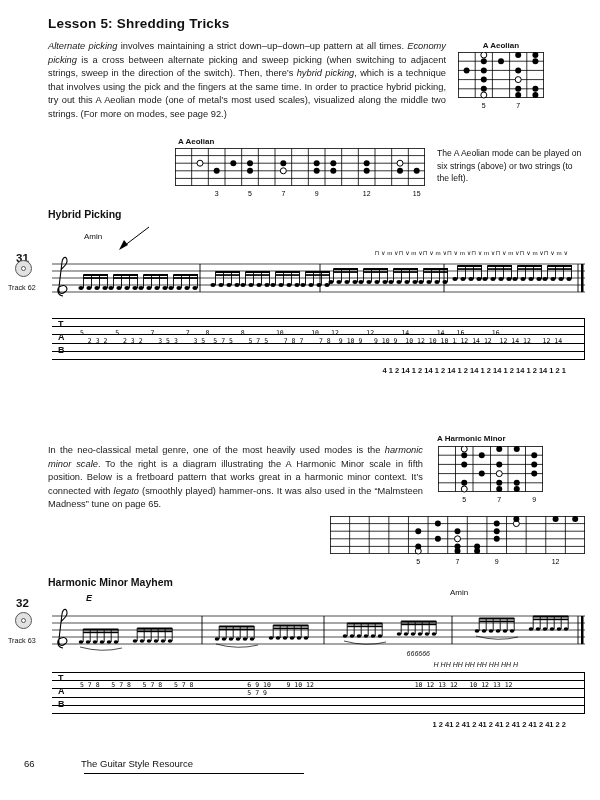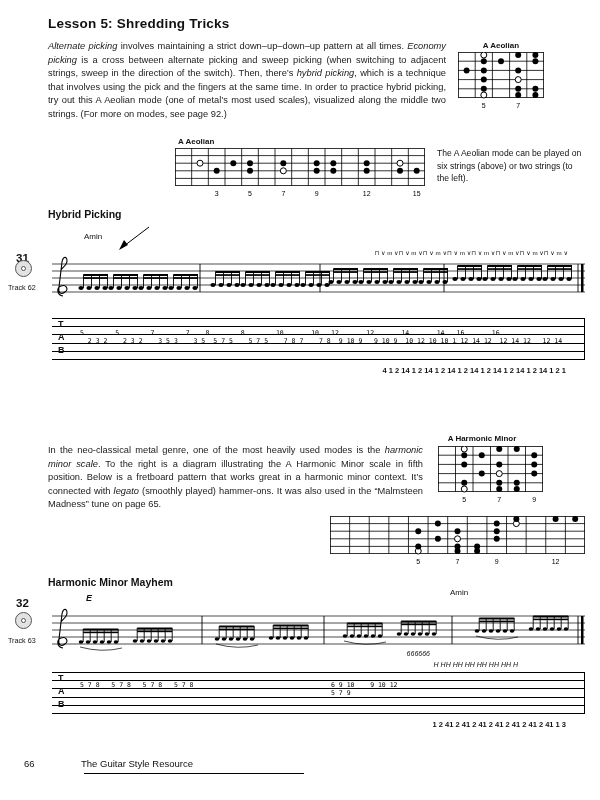--- a/index.html
+++ b/index.html
@@ -224,21 +224,21 @@
     <span>4 1 2 1</span>
     <span>4 1 2 1</span>
     <span>4 1 2 1</span>
     <span>4 1 2 1</span>
     <span>4 1 2 1</span>
     <span>4 1 2 1</span>
   </div>
 
   <div class="abs body-text" style="left:48px;top:444px;width:375px"><span>In the neo-classical metal genre, one of the most heavily used modes is the </span><i>harmonic minor scale</i><span>. To the right is a diagram illustrating the A Harmonic Minor scale in fifth position. Below is a fretboard pattern that works great in a harmonic minor context. It’s connected with </span><i>legato</i><span> (smoothly played) hammer-ons. It was also used in the “Malmsteen Madness” tune on page 65.</span></div>
 
-  <div class="abs lbl" style="left:428px;top:434px;width:108px;text-align:center">A Harmonic Minor</div>
+  <div class="abs lbl" style="left:437px;top:434px;width:108px;">A Harmonic Minor</div>
   <div class="abs" style="left:438px;top:446px;width:105px;height:58px">
       <svg xmlns="http://www.w3.org/2000/svg" width="105" height="58" stroke="#000" stroke-width="0.8">
         <line x1="0" y1="0.5" x2="105" y2="0.5"></line>
         <line x1="0" y1="9.2" x2="105" y2="9.2"></line>
         <line x1="0" y1="18.4" x2="105" y2="18.4"></line>
         <line x1="0" y1="27.599999999999998" x2="105" y2="27.599999999999998"></line>
         <line x1="0" y1="36.8" x2="105" y2="36.8"></line>
         <line x1="0" y1="45.5" x2="105" y2="45.5"></line>
         <line x1="0.5" y1="0.5" x2="0.5" y2="45.5"></line>
         <line x1="17.5" y1="0.5" x2="17.5" y2="45.5"></line>
@@ -383,30 +383,34 @@
   </div>
   <div class="abs cells" style="left:80px;top:681px;width:502px">
     <div class="cell">
         <pre></pre>
         <pre>5 7 8   5 7 8   5 7 8   5 7 8</pre>
       </div>
     <div class="cell">
         <pre>6 9 10    9 10 12</pre>
         <pre>5 7 9</pre>
       </div>
+    <div class="cell">
+        <pre>10 12 13 12   10 12 13 12</pre>
+        <pre></pre>
+      </div>
   </div>
 
   <div class="abs spreadrow fingering" style="left:88px;top:720px;width:478px">
     <span>1 2 4</span>
     <span>1 2 4</span>
     <span>1 2 4</span>
     <span>1 2 4</span>
     <span>1 2 4</span>
     <span>1 2 4</span>
     <span>1 2 4</span>
-    <span>1 1 3</span>
+    <span>1 2 2</span>
   </div>
 
   <div class="abs footer-num" style="left:24px;top:758px">66</div>
   <div class="abs footer-title" style="left:81px;top:758px">The Guitar Style Resource</div>
   <div class="abs rule" style="left:84px;top:773px;width:220px"></div>
 
 </div>
 
 </body></html>

